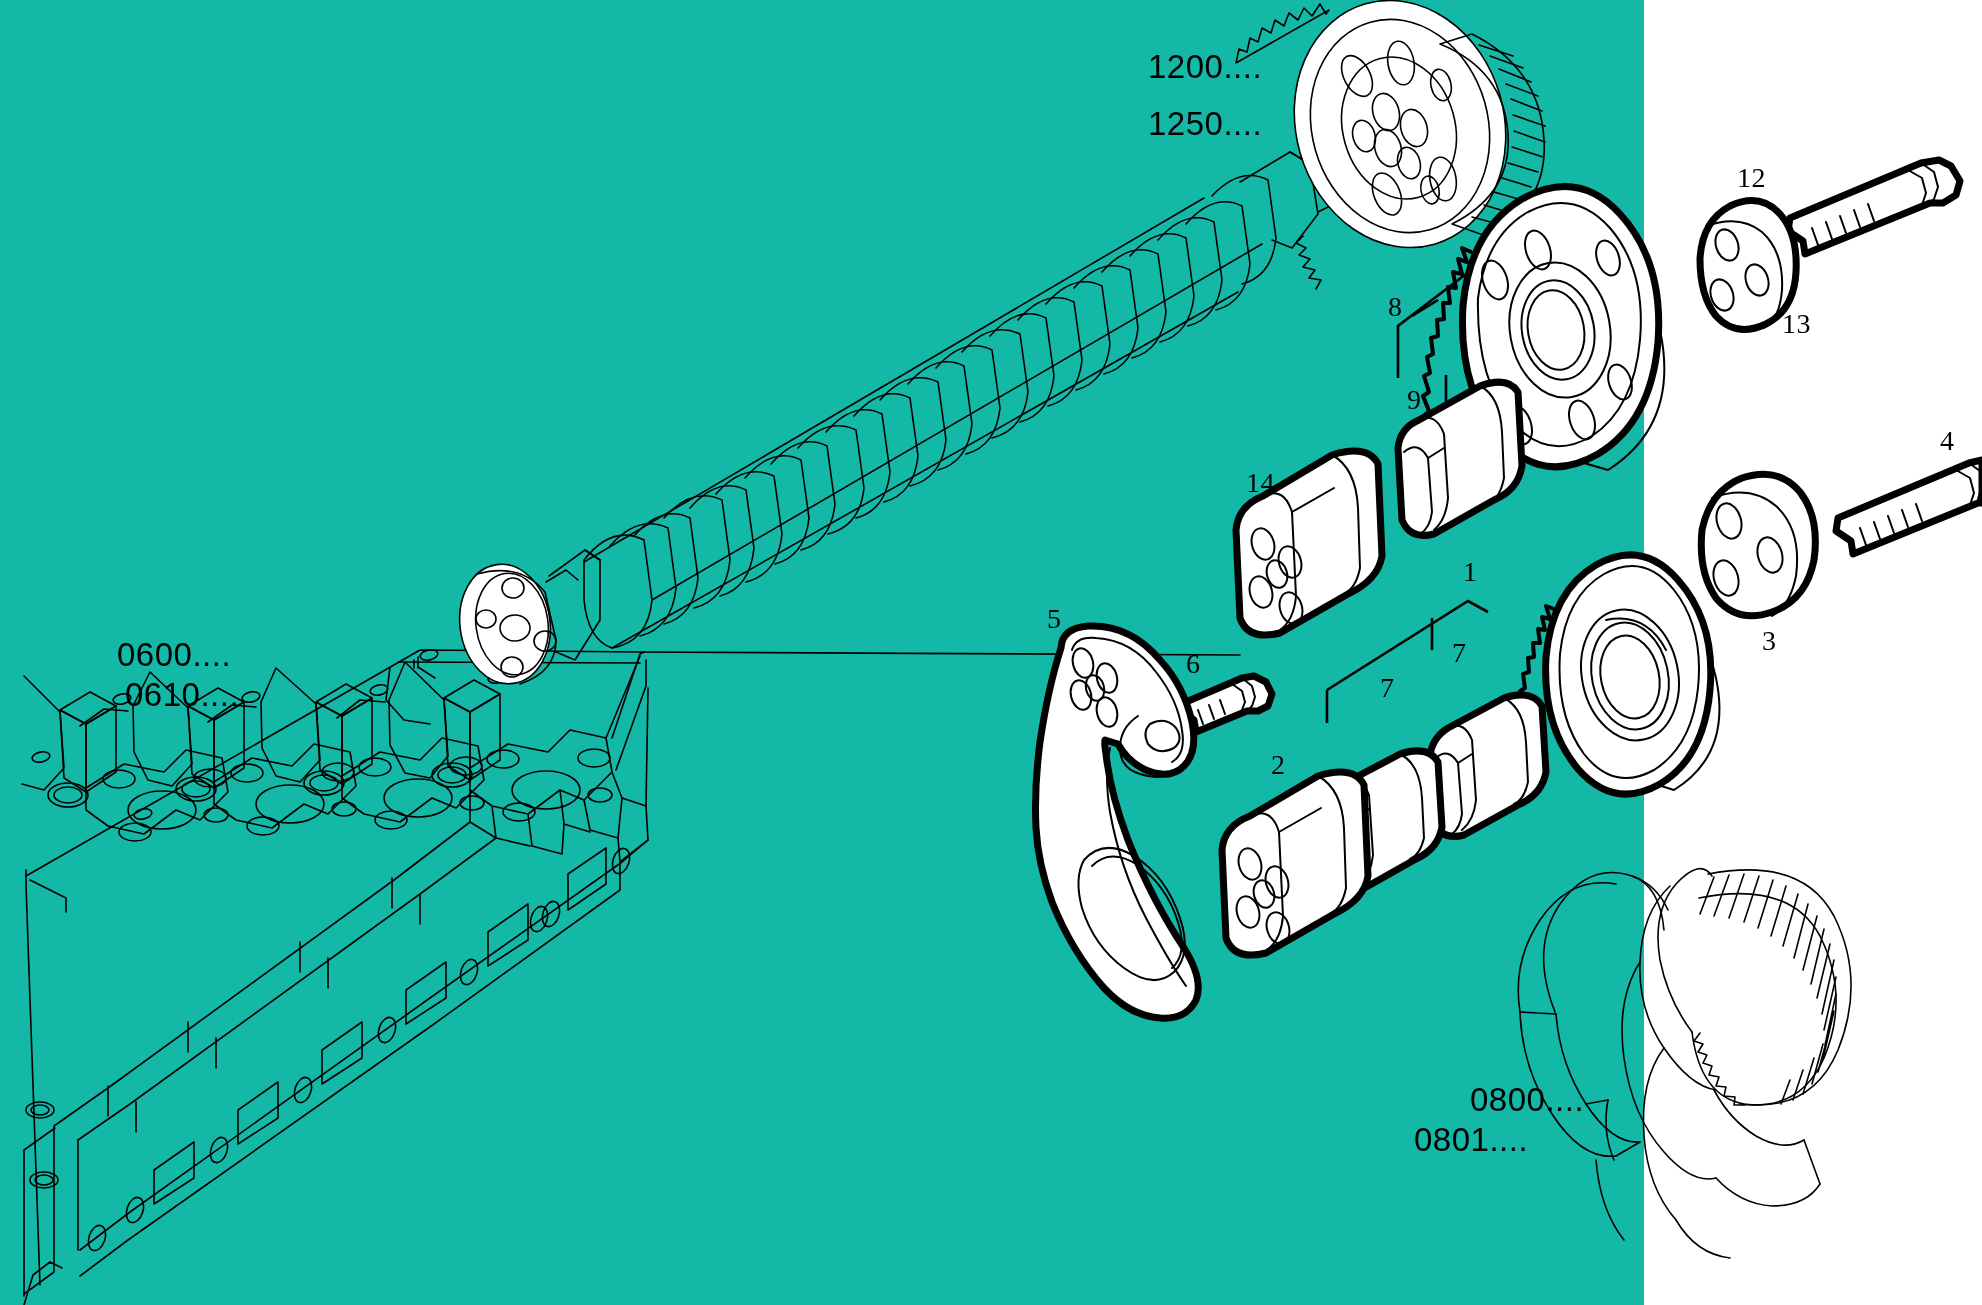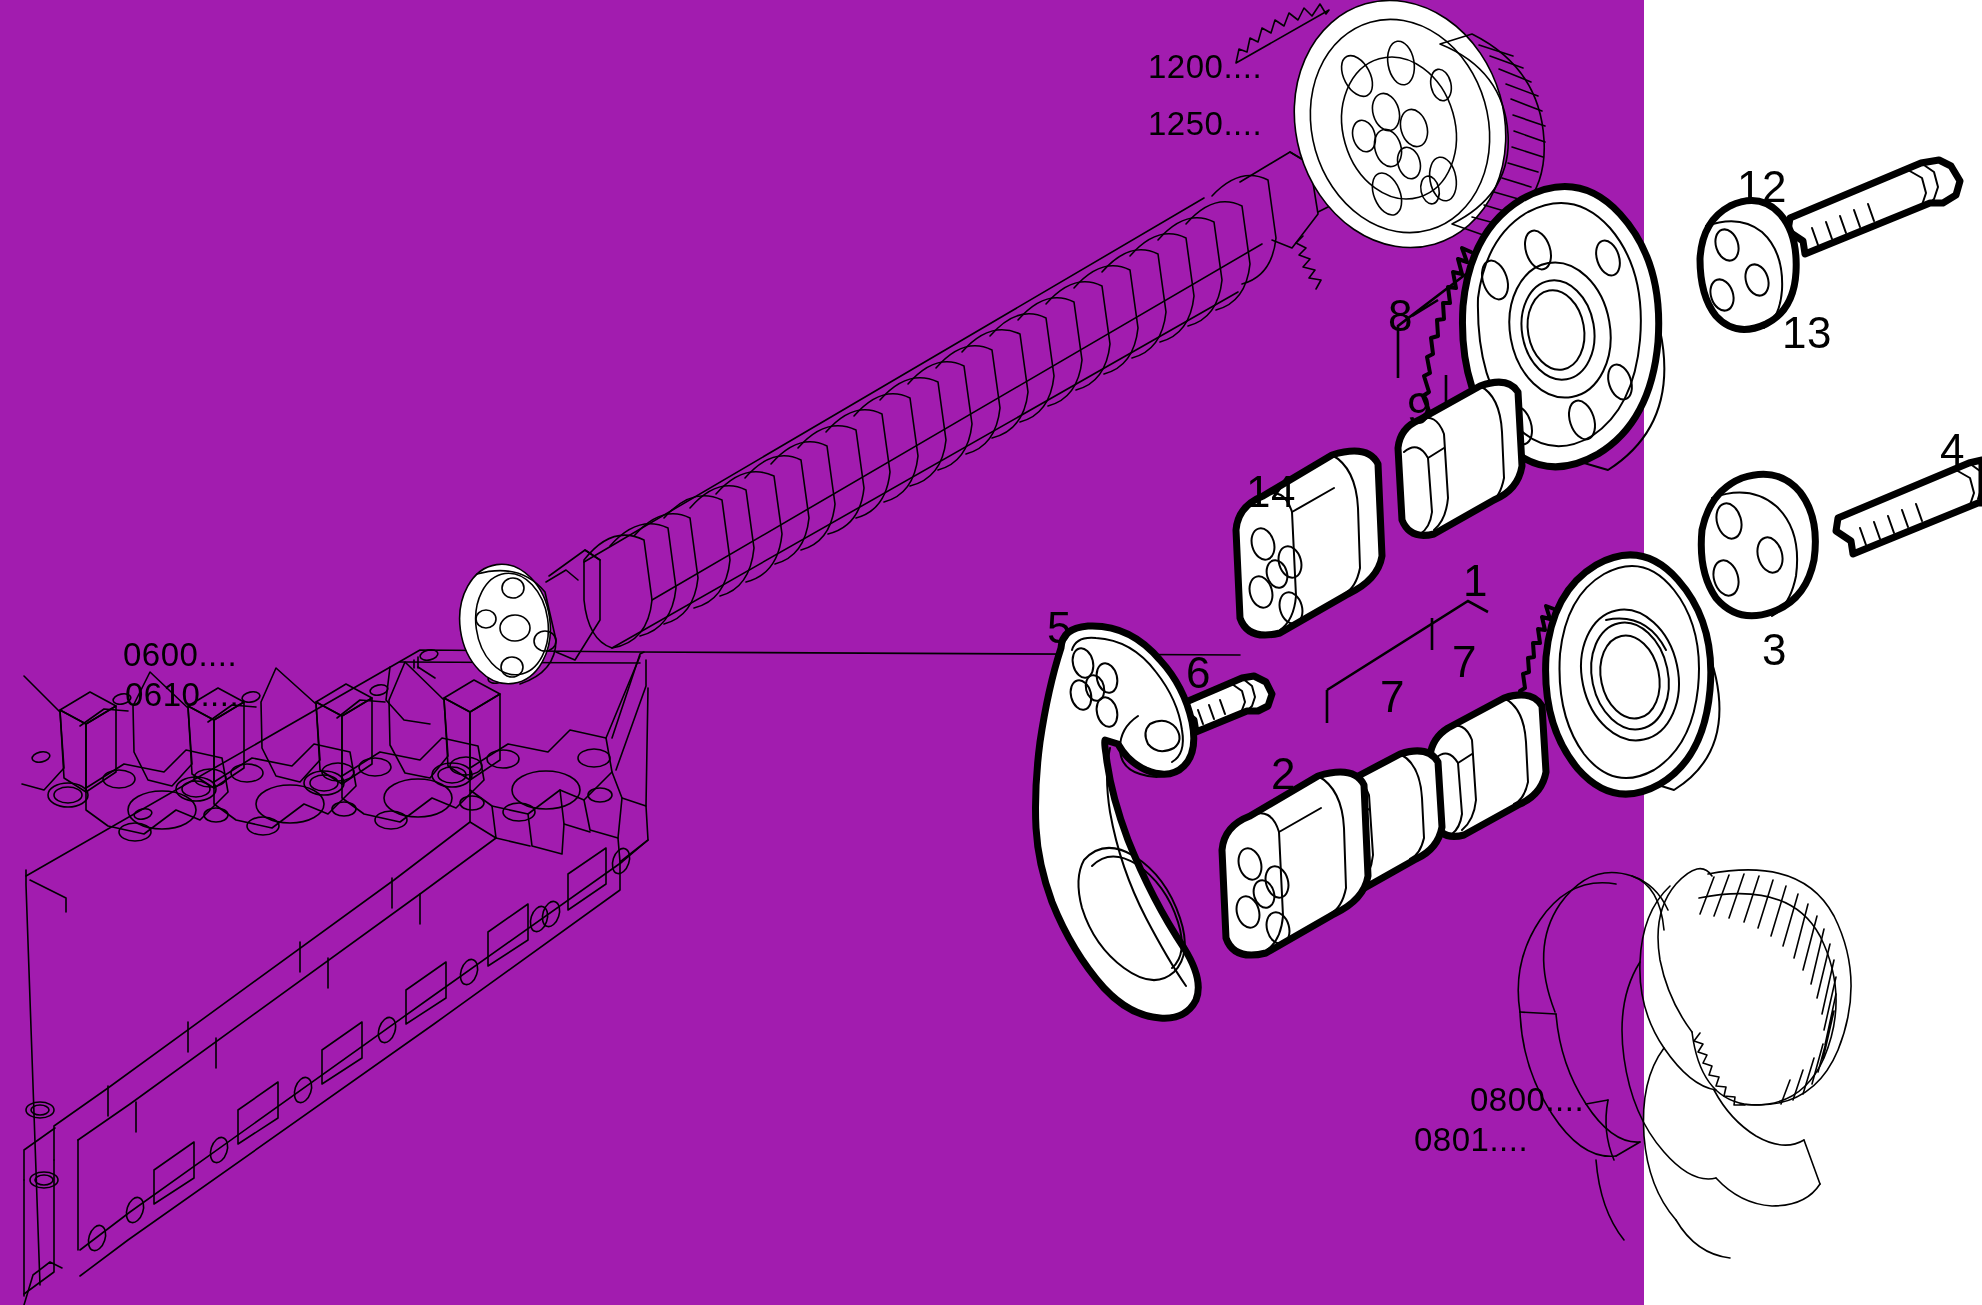--- a/index.html
+++ b/index.html
@@ -11,21 +11,21 @@
   body {
     width: 1982px;
     height: 1305px;
     overflow: hidden;
     font-family: "Liberation Sans", sans-serif;
   }
   #diagram-root {
     position: relative;
     width: 1644px;
     height: 1305px;
-    background: #a21caf;
+    background: #14b8a6;
   }
   svg#parts-svg {
     position: absolute;
     left: 0;
     top: 0;
     width: 1982px;
     height: 1305px;
     display: block;
   }
   
@@ -38,21 +38,21 @@
 
   .label-text {
     position: absolute;
     color: #000000;
     font-family: "Liberation Sans", sans-serif;
     white-space: pre;
     line-height: 1.18;
     letter-spacing: 0.5px;
   }
   .group-label { font-size: 33px; }
-  .item-number { font-size: 44px; }
+  .item-number { font-size: 28px; font-family: Liberation Serif, serif; }
 </style>
 </head>
 <body>
 
 <div id="diagram-root">
 
   <svg id="parts-svg" viewBox="0 0 1982 1305">
 
     <g>
 
@@ -514,21 +514,21 @@
 
       <path class="leader" d="M1327 690 L1327 723 M1327 690 L1468 601 L1488 612"></path>
       <path class="leader" d="M1432 618 L1432 650"></path>
     </g>
 
   </svg>
 
   <div class="label-text group-label" style="left:1148px; top:48px;">1200....</div>
   <div class="label-text group-label" style="left:1148px; top:88px;margin-top:17px;">1250....</div>
 
-  <div class="label-text group-label" style="left:123px; top:636px;">0600....</div>
+  <div class="label-text group-label" style="left:117px; top:636px;">0600....</div>
   <div class="label-text group-label" style="left:125px; top:676px;">0610....</div>
 
   <div class="label-text group-label" style="left:1470px; top:1081px;">0800....</div>
   <div class="label-text group-label" style="left:1414px; top:1121px;">0801....</div>
 
   <div class="label-text item-number" style="left:1463px; top:555px;">1</div>
   <div class="label-text item-number" style="left:1271px; top:748px;">2</div>
   <div class="label-text item-number" style="left:1762px; top:624px;">3</div>
   <div class="label-text item-number" style="left:1940px; top:424px;">4</div>
   <div class="label-text item-number" style="left:1047px; top:602px;">5</div>

